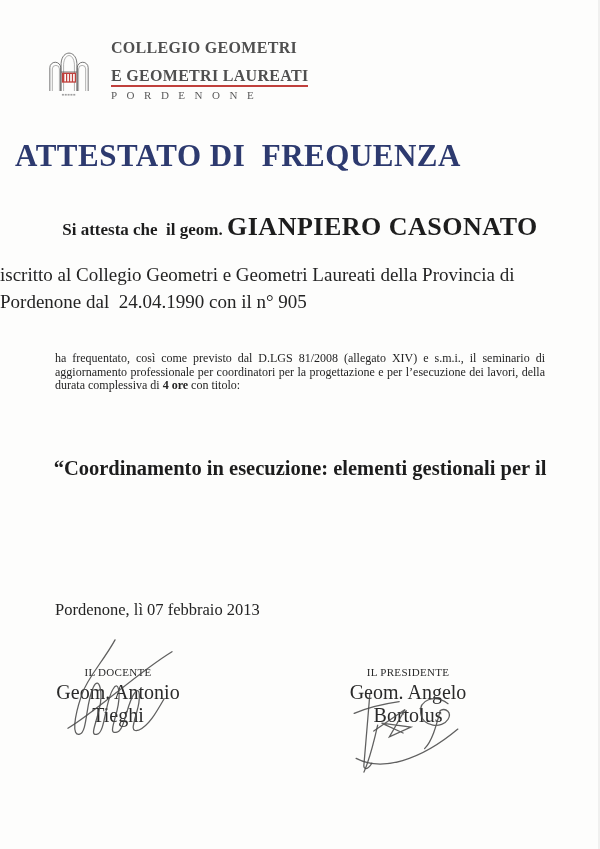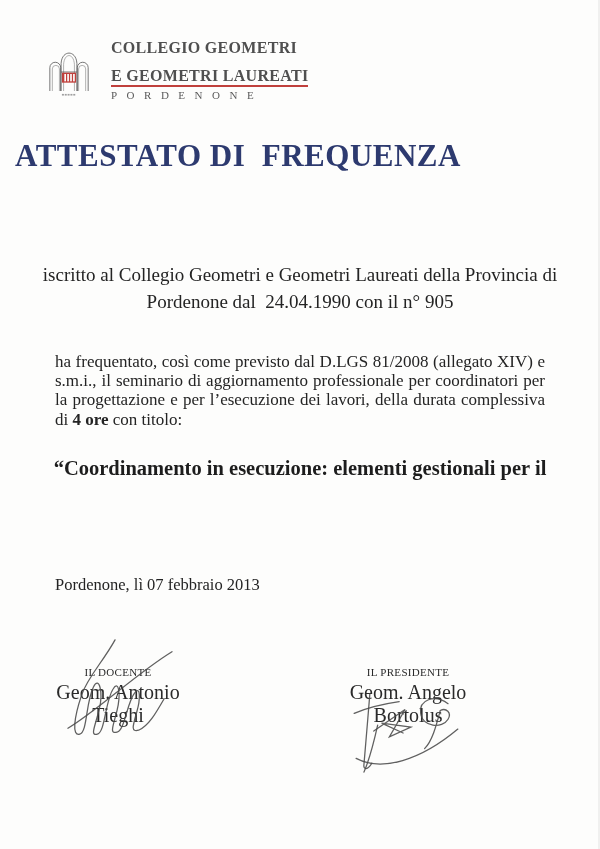--- a/index.html
+++ b/index.html
@@ -21,33 +21,33 @@
   .city { font-size:11px; color:#5a5a5a; letter-spacing:9.5px; margin-top:3px; white-space:nowrap; }
 
   
   .doc-title { position:absolute; top:138px; left:0; width:476px; text-align:center;
     font-size:31px; font-weight:bold; color:#2d3a6f; letter-spacing:0.5px; white-space:pre-wrap; }
 
   .attest { position:absolute; top:212px; left:0; width:600px; text-align:center; white-space:pre-wrap; }
   .attest-prefix { font-size:17px; font-weight:bold; color:#1d1d1d; white-space:pre-wrap; }
   .member-name { font-size:26px; font-weight:bold; color:#1d1d1d; letter-spacing:0.5px; }
 
-  .registration { position:absolute; top:261px; left:0; width:600px; text-align:center;
+  .registration { position:absolute; top:261px; left:0; width:600px; 
     font-size:19px; color:#242424; line-height:1.43;font-family:Liberation Serif, serif; }
   .registration span { display:block; white-space:pre-wrap; }
 
   .body-par { position:absolute; top:352px; left:55px; width:490px;
-    font-size:17px; line-height:1.13; text-align:justify; color:#242424; }
+    font-size:12px; line-height:1.13; text-align:justify; color:#242424; }
   .body-par b { font-weight:bold; }
 
   .course-title { position:absolute; top:455px; left:0; width:600px; text-align:center;
     font-size:20.5px; font-weight:bold; color:#1d1d1d; line-height:1.32; }
   .course-title span { display:block; white-space:nowrap; }
 
-  .date-line { position:absolute; top:575px; left:55px; font-size:16.5px; color:#242424; }
+  .date-line { position:absolute; top:600px; left:55px; font-size:16.5px; color:#242424; }
 
   
   .sig-block { position:absolute; top:666px; width:170px; text-align:center; color:#2a2a2a; }
   .sig-left  { left:33px; }
   .sig-right { left:323px; }
   .sig-role { font-size:11px; letter-spacing:0.3px; }
   .sig-name { font-size:20px; margin-top:3px; }
 
   .sig-svg { position:absolute; pointer-events:none; }
   .sig-svg.left  { left:58px;  top:634px; width:118px; height:108px; }
@@ -91,20 +91,21 @@
     </svg>
     <div class="logo-text">
       <div class="org1">COLLEGIO GEOMETRI</div>
       <div><span class="org2">E GEOMETRI LAUREATI</span></div>
       <div class="city">PORDENONE</div>
     </div>
   </div>
 
   <div class="doc-title">ATTESTATO DI  FREQUENZA</div>
 
+  <div class="attest"><span class="attest-prefix">Si attesta che  il geom. </span><span class="member-name">GIANPIERO CASONATO</span></div>
 
   <div class="registration">
     <span>iscritto al Collegio Geometri e Geometri Laureati della Provincia di</span>
     <span>Pordenone dal  24.04.1990 con il n° 905</span>
   </div>
 
   <div class="body-par"><span>ha frequentato, così come previsto dal D.LGS 81/2008 (allegato XIV) e s.m.i., il seminario di aggiornamento professionale per coordinatori per la progettazione e per l’esecuzione dei lavori, della durata complessiva di </span><b>4 ore</b><span> con titolo:</span></div>
 
   <div class="course-title">
     <span>“Coordinamento in esecuzione: elementi gestionali per il</span>

